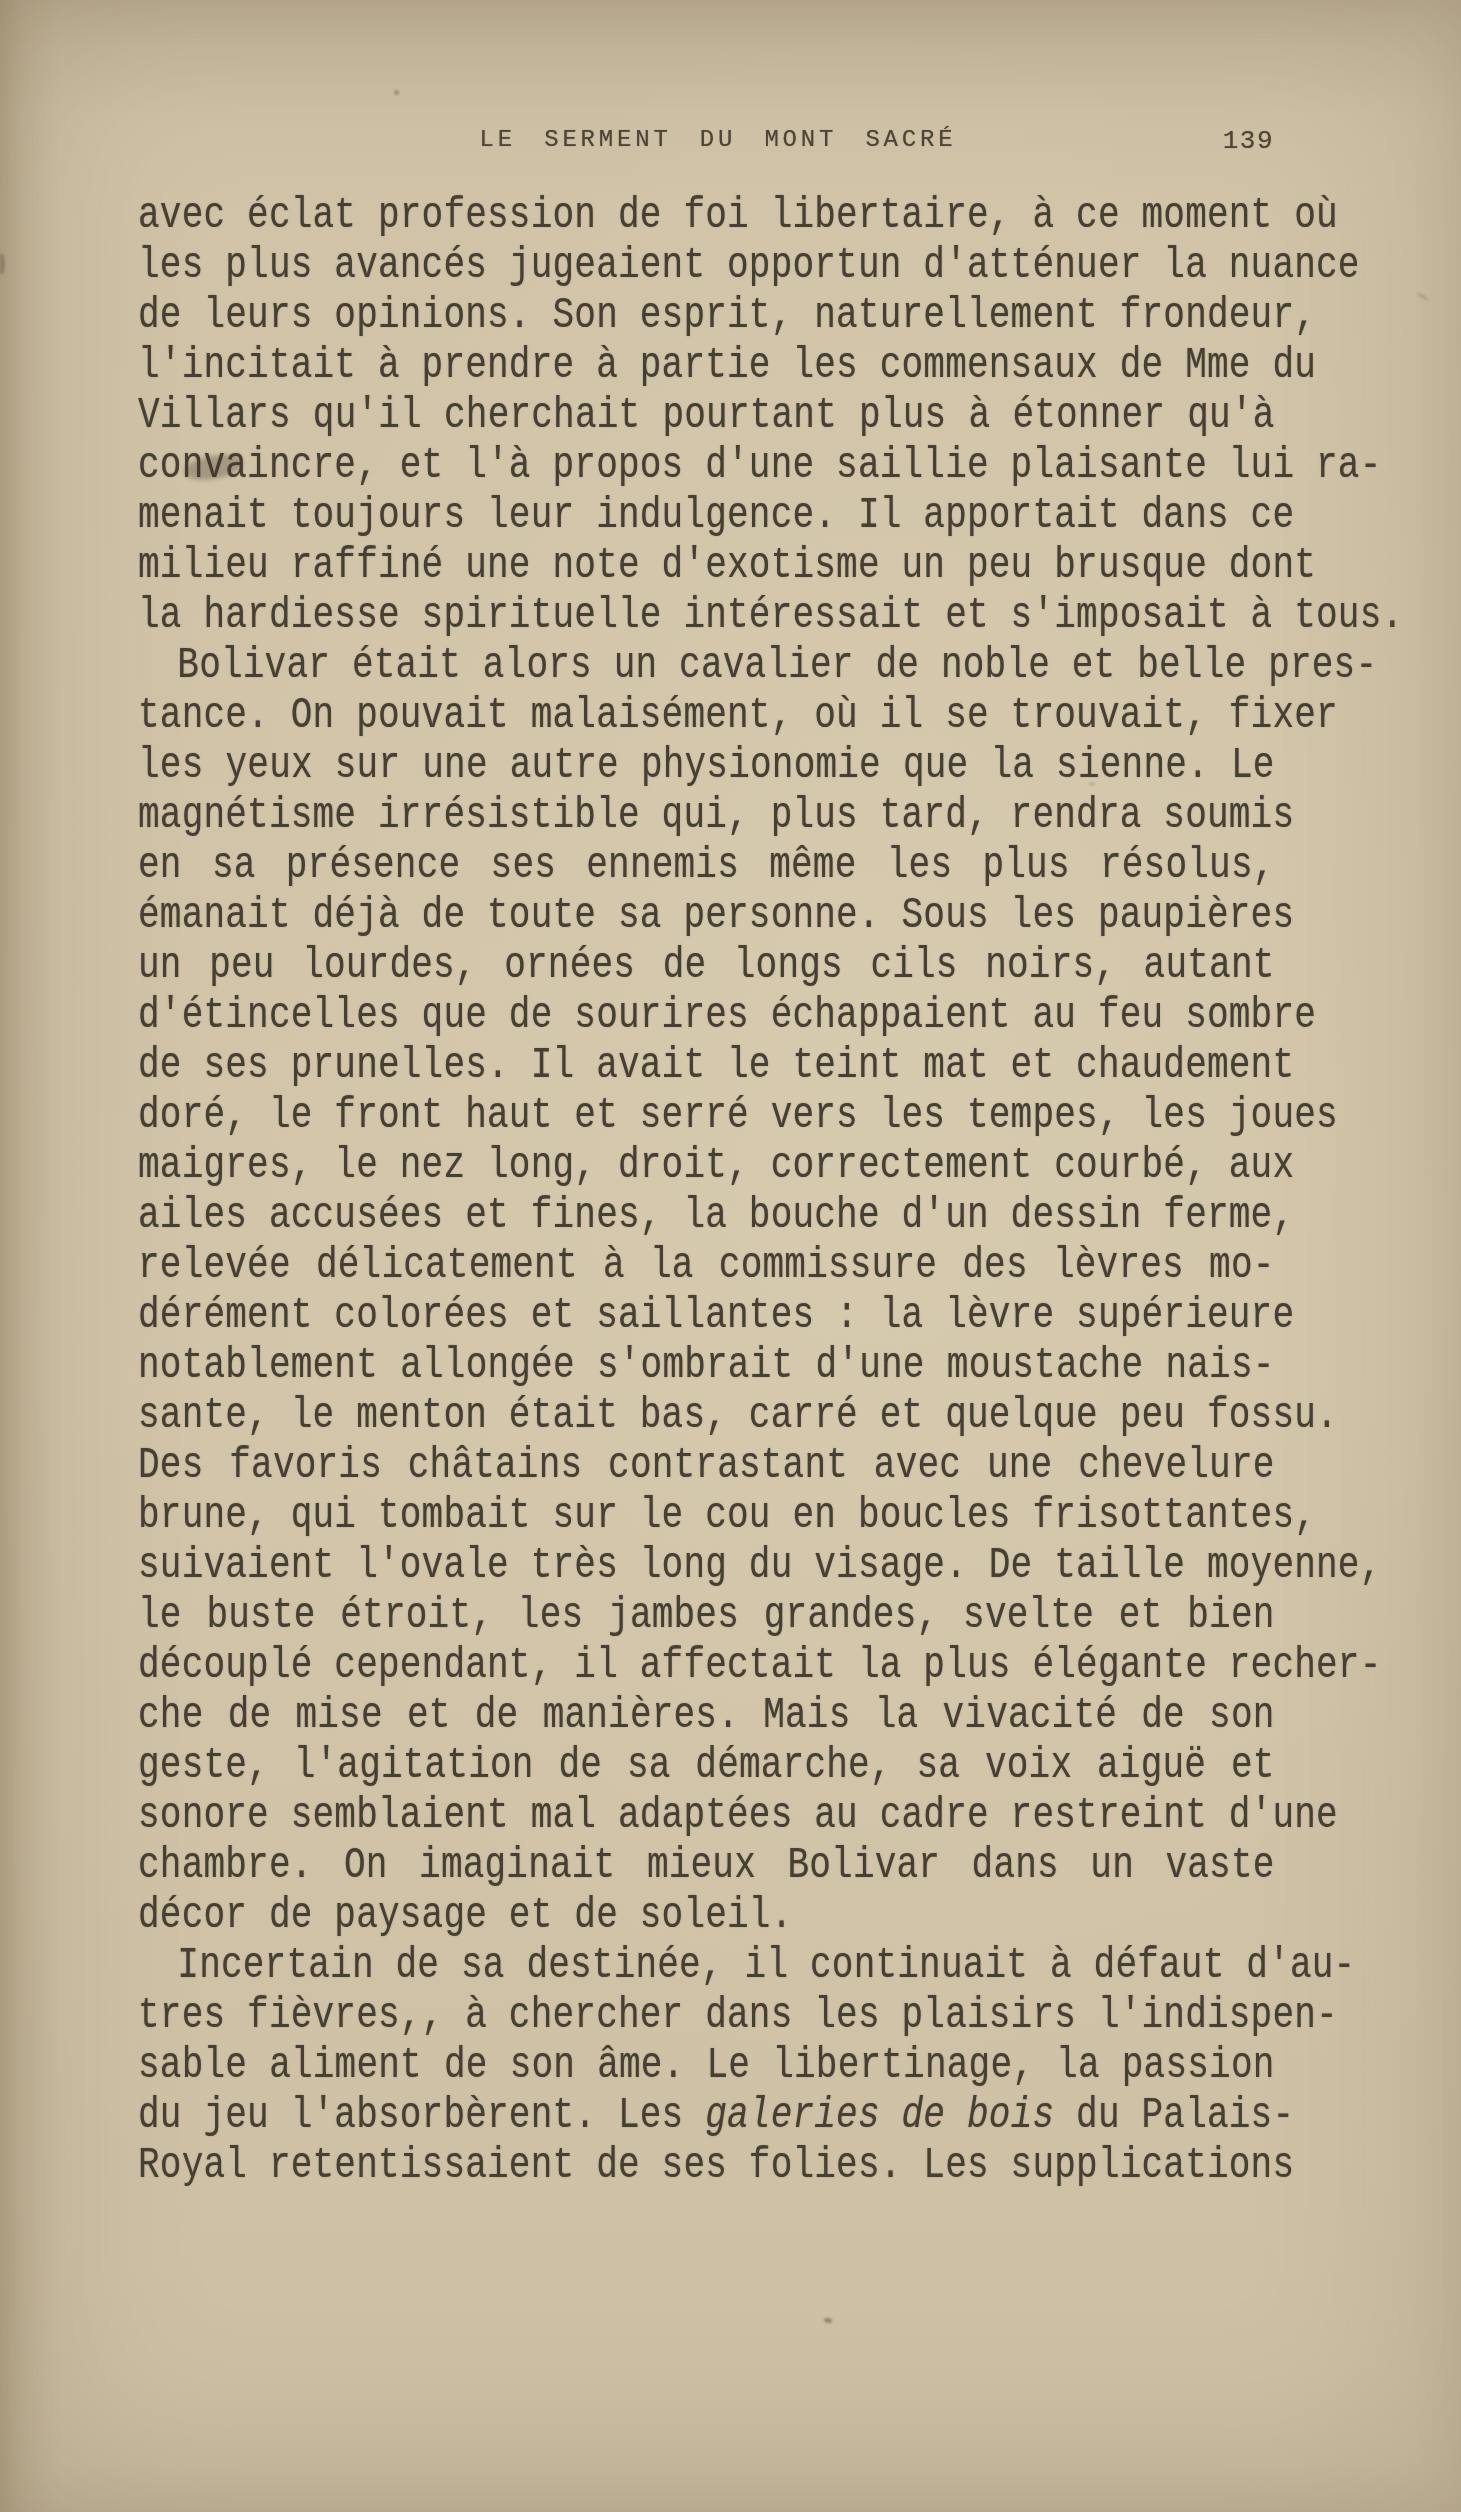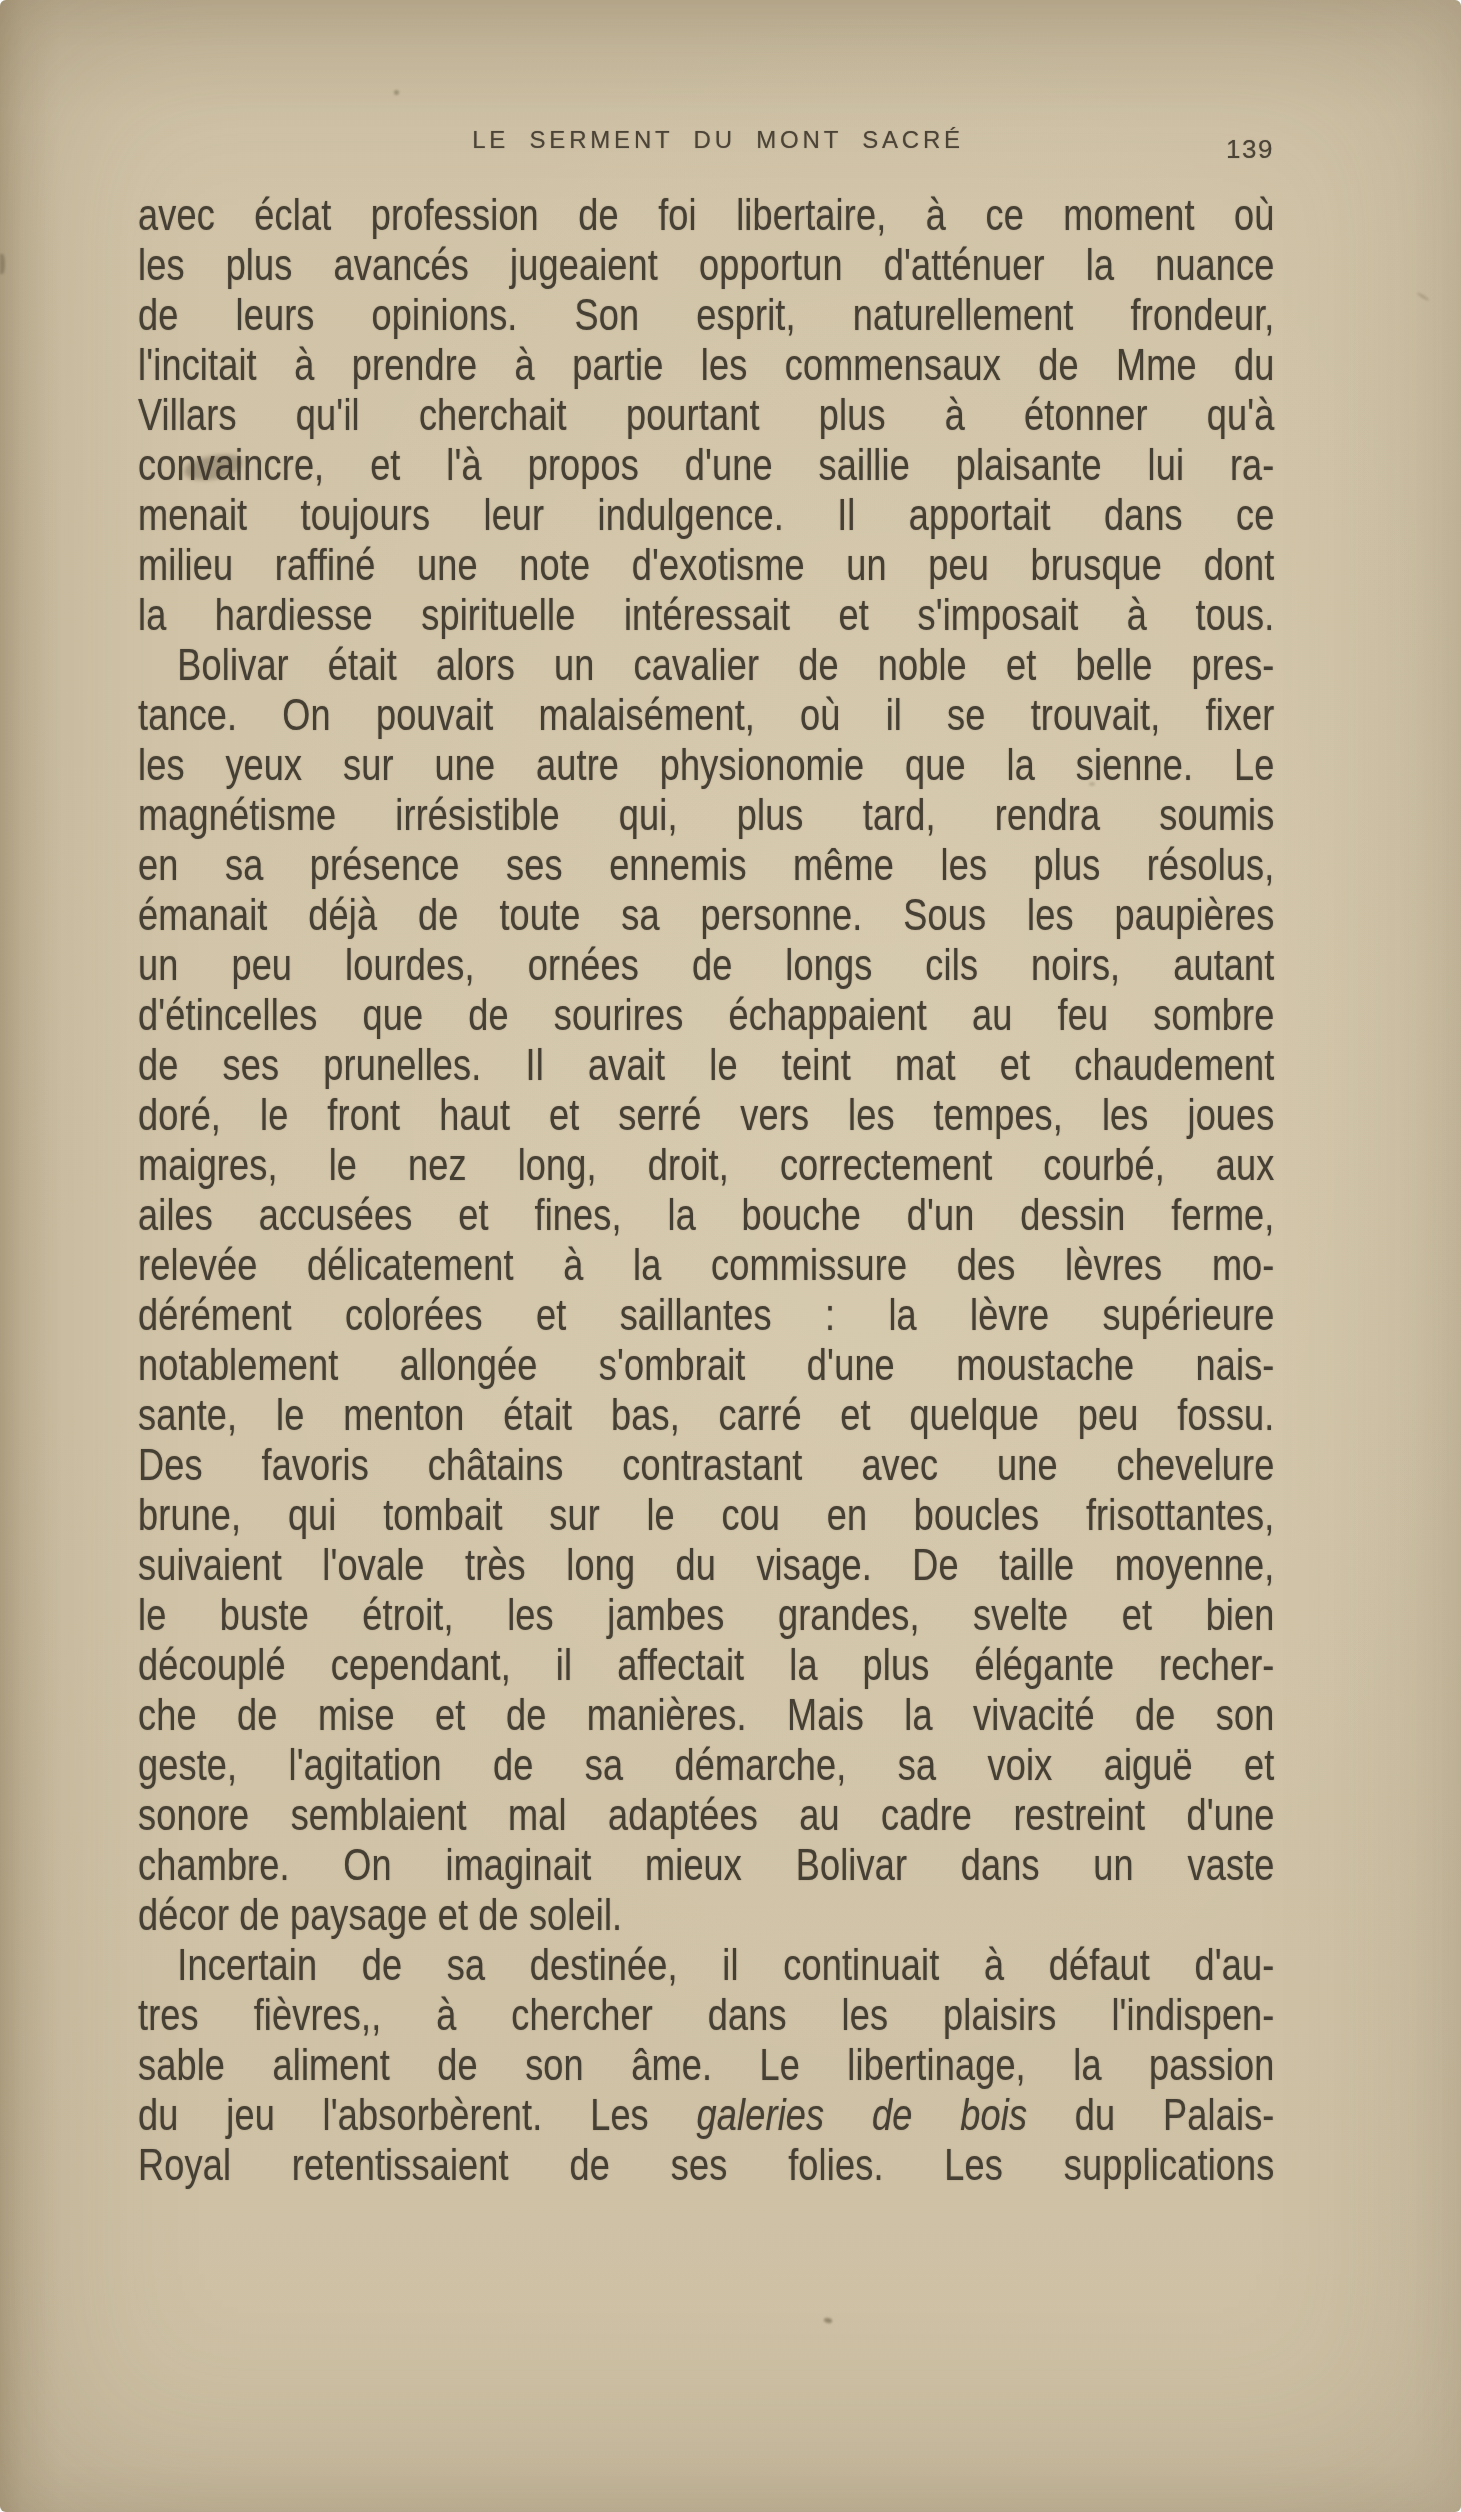--- a/index.html
+++ b/index.html
@@ -9,22 +9,21 @@
     position: relative;
     width: 1461px;
     height: 2512px;
     background-color: var(--paper, #d4c7ab);
     background-image:
       radial-gradient(ellipse 989px 1597px at 60% 42%, rgba(255,249,232,0.10), rgba(255,249,232,0) 70%),
       linear-gradient(90deg, rgba(140,120,85,0.28) 0px, rgba(150,130,95,0.12) 23px, rgba(150,130,95,0) 61px),
       linear-gradient(180deg, rgba(120,102,70,0.14) 0px, rgba(120,102,70,0.04) 114px, rgba(120,102,70,0.02) 55%, rgba(120,102,70,0.08) 100%),
       linear-gradient(270deg, rgba(235,225,200,0.12) 0px, rgba(235,225,200,0) 122px);
     overflow: hidden;
-    font-family: Liberation Sans, sans-serif;
-    border-radius: 6px;
+    font-family: Liberation Mono, monospace;
   }
 
   .vignette {
     position: absolute; inset: 0; pointer-events: none;
     box-shadow:
       inset 0 0 167px 38px rgba(96,80,53,0.20),
       inset 0 0 46px 6px rgba(96,80,53,0.10);
   }
 
   .running-header {
@@ -40,21 +39,20 @@
     letter-spacing: 3.8px;
     word-spacing: 10px;
     white-space: nowrap;
     text-shadow: 0 0 1.1px rgba(76,68,55,0.55);
   }
   .page-number {
     position: absolute; right: 0; top: 0;
     font-size: 26px;
     letter-spacing: 1.5px;
     text-shadow: 0 0 1.1px rgba(76,68,55,0.55);
-    margin-top: 8px;
   }
 
   .text-block {
     position: absolute;
     left: 138px; top: 190px;
     width: 1136px;
   }
   .line {
     width: 1386px;               
     transform: scaleX(0.82);

